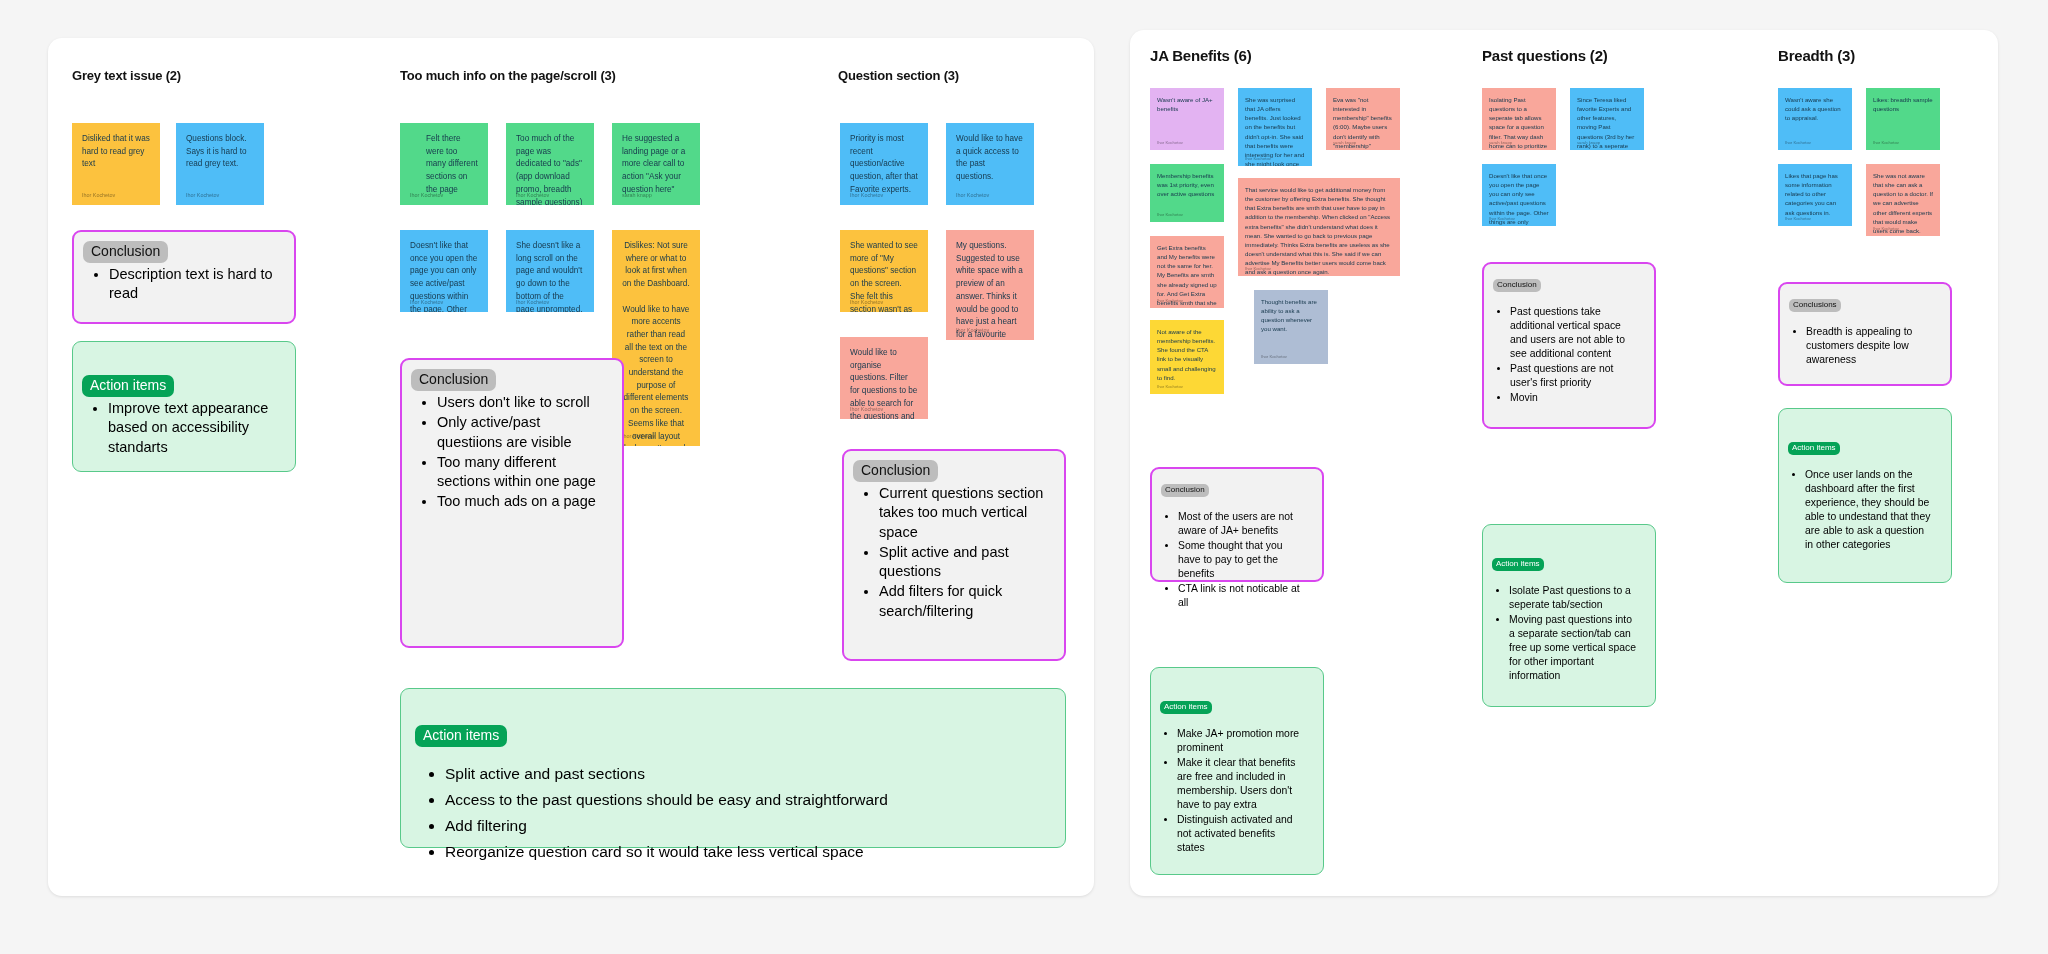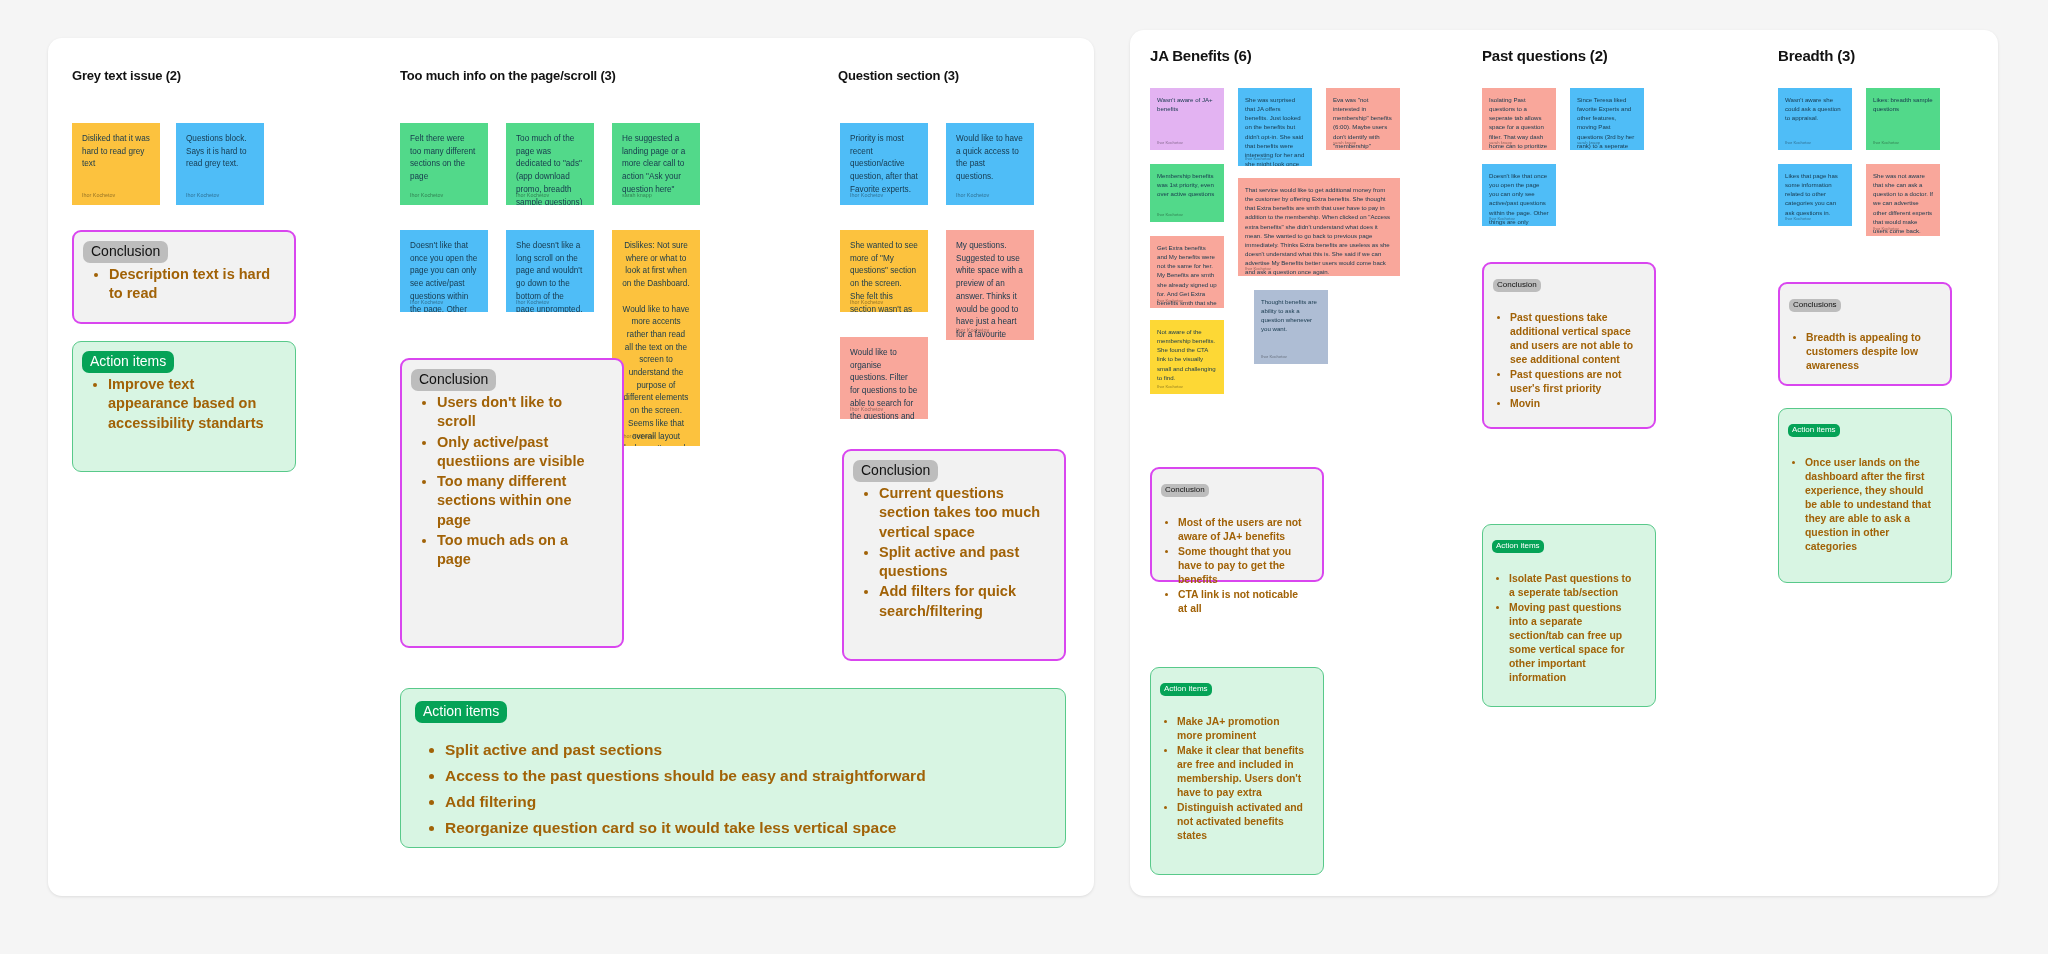--- a/index.html
+++ b/index.html
@@ -67,34 +67,33 @@
     background:#d8f5e3;border:1px solid #58c98a;
   }
   .chip{
     display:inline-block;
     border-radius:7px;
     padding:2px 8px 3px 8px;
     font-size:14px;font-weight:400;
     line-height:1.22;
   }
   .chip.grey{background:#bdbdbd;color:#101010;}
-  .chip.green{background:#05a357;color:#ffffff;}
+  .chip.green{background:#05a357;color:#ffffff;margin-top:24px;}
   .box .list{
     margin:2px 0 0 0;padding:0 10px 0 26px;
     list-style:disc;
   }
   .box .list li{
-    font-size:14.5px;line-height:1.33;color:#a16207;
+    font-size:14.5px;line-height:1.33;color:#000000;
     margin-bottom:1px;
-    font-weight:bold;
   }
   .box.pad{padding:9px 8px 9px 9px;}
 
   .box.xs .chip{font-size:8px;padding:1px 4px 2px 4px;border-radius:5px;}
-  .box.xs .list{padding-left:17px;margin-top:19px;}
+  .box.xs .list{padding-left:17px;margin-top:13px;}
   .box.xs .list li{font-size:10.4px;line-height:1.35;}
 
   .box.wide .list{padding-left:30px;margin-top:14px;}
   .box.wide .list li{font-size:15.5px;line-height:1.62;}
 </style>
 </head>
 <body>
 
 <div class="board">
 
@@ -124,21 +123,21 @@
       <span class="chip green">Action items</span>
       <ul class="list">
         <li>Improve text appearance based on accessibility standarts</li>
       </ul>
     </div>
 
     <div class="col" style="left:352px;top:30px;width:460px;">
       <div class="col-title">Too much info on the page/scroll (3)</div>
     </div>
 
-    <div class="note n-green" style="left:352px;top:85px;width:88px;height:82px;">
+    <div class="note n-green" style="left:352px;top:85px;width:88px;height:82px;padding-left:16px;">
       <div class="body">Felt there were too many different sections on the page</div>
       <div class="author">Ihor Kochetov</div>
     </div>
     <div class="note n-green" style="left:458px;top:85px;width:88px;height:82px;">
       <div class="body">Too much of the page was dedicated to "ads" (app download promo, breadth sample questions)</div>
       <div class="author">Ihor Kochetov</div>
     </div>
     <div class="note n-green" style="left:564px;top:85px;width:88px;height:82px;">
       <div class="body">He suggested a landing page or a more clear call to action "Ask your question here"</div>
       <div class="author">sarah knapp</div>

